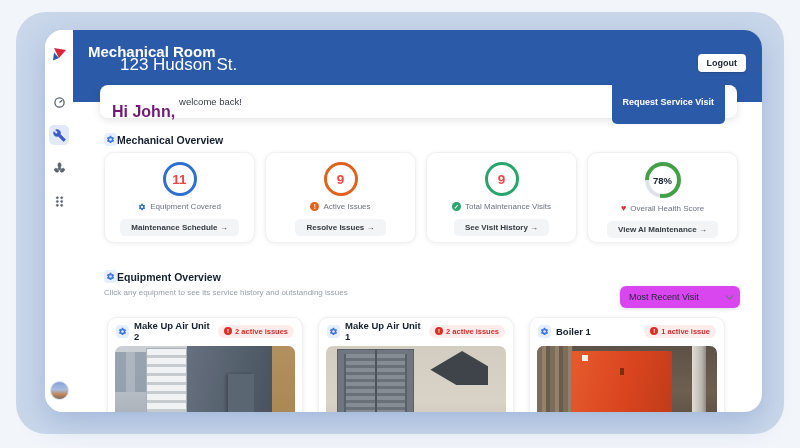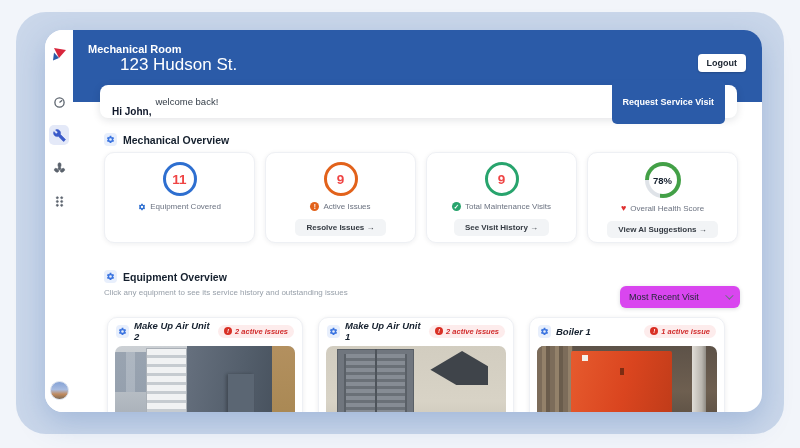--- a/index.html
+++ b/index.html
@@ -23,38 +23,38 @@
   .nav-btn svg { width:13px; height:13px; fill:#5b636d; stroke:#5b636d; }
   .nav-btn.active { background:#e4e9f8; }
   .nav-btn.active svg { fill:#3b5bc9; stroke:#3b5bc9; }
   .sidebar-spacer { flex:1; }
   .avatar { width:19px; height:19px; border-radius:50%; margin-bottom:12px; cursor:pointer;
             background:linear-gradient(180deg,#86a3d6 0%,#a9bce0 45%,#c08a5e 72%,#7d6a55 100%);
             border:1px solid #d7dfec; }
 
   
   .topbar { position:absolute; left:28px; right:0; top:0; height:72px; background:#2b5ba8; }
-  .room-label { position:absolute; left:15px; top:13px; color:#fff; font-size:11px; font-weight:bold; }
+  .room-label { position:absolute; left:15px; top:13px; color:#fff; font-size:15px; font-weight:bold; }
   .address { position:absolute; left:15px; top:25px; color:#fff; font-size:17px;margin-left:32px; }
   .logout-btn { position:absolute; right:16px; top:24px; background:#fff; color:#1b2430;
                 font-size:9px; font-weight:bold; padding:4px 9px; border-radius:4px;
                 border:none; cursor:pointer; box-shadow:0 1px 2px rgba(0,0,0,.2); }
 
   
   .greeting { position:absolute; left:55px; top:55px; width:637px; height:33px; background:#fff;
               border-radius:8px; box-shadow:0 2px 8px rgba(16,24,40,.12); z-index:4;
               display:flex; align-items:center; padding:0 12px; }
-  .greet-strong { font-size:10px; font-weight:bold; color:#0f172a;margin-top:20px; }
+  .greet-strong { font-size:16px; font-weight:bold; color:#701a75;margin-top:20px; }
   .greet-rest { font-size:9.5px; color:#333c47; margin-left:4px; }
   .greet-spacer { flex:1; }
   .cta-btn { background:#2b5ba8; color:#fff; font-size:9px; font-weight:bold; padding:17px 11px;
              border-radius:5px; border:none; cursor:pointer; }
 
   
-  .section-head { position:absolute; display:flex; align-items:center; gap:6px; }
+  .section-head { position:absolute; display:flex; align-items:center; }
   .gear-chip { width:13px; height:13px; border-radius:4px; background:#e8effc; display:flex;
                align-items:center; justify-content:center; }
   .gear-chip svg { width:9px; height:9px; fill:#3b74e0; }
   .section-title { font-size:10.5px; font-weight:bold; color:#15202e; }
   .section-sub { position:absolute; left:59px; top:258px; font-size:8px; color:#98a0aa; }
 
   
   .stats-row { position:absolute; left:59px; top:122px; width:634px; display:flex; gap:10px; }
   .stat-card { flex:1; height:91px; background:#fff; border:1px solid #eef0f4; border-radius:10px;
                box-shadow:0 1px 5px rgba(16,24,40,.07); display:flex; flex-direction:column;
@@ -83,21 +83,21 @@
                  cursor:pointer; font-family:inherit; }
 
   
   .sort-select { position:absolute; left:575px; top:256px; width:120px; height:22px; background:#d946ef;
                  border-radius:6px; box-shadow:0 1px 4px rgba(16,24,40,.15); display:flex;
                  align-items:center; padding:0 9px; cursor:pointer; }
   .sort-label { font-size:9px; color:#1f2733; flex:1; }
   .chev { width:6px; height:6px; border-right:1.4px solid #6b7280; border-bottom:1.4px solid #6b7280;
           transform:rotate(45deg) translateY(-2px); }
 
-  .equip-row { position:absolute; left:62px; top:287px; width:618px; display:flex; gap:15px;font-style:italic; }
+  .equip-row { position:absolute; left:62px; top:287px; width:618px; display:flex; gap:15px; }
   .equip-card { width:196px; height:130px; background:#fff; border:1px solid #eef0f4;
                 border-radius:10px; box-shadow:0 1px 5px rgba(16,24,40,.08); cursor:pointer; }
   .equip-head { height:26px; display:flex; align-items:center; gap:5px; padding:0 8px; }
   .equip-name { font-size:9.5px; font-weight:bold; color:#15202e; flex:1; }
   .badge { background:#fdecec; border-radius:8px; padding:2px 6px; display:flex; align-items:center;
            gap:3px; }
   .badge .dot-red { width:8px; height:8px; border-radius:50%; background:#d93025; color:#fff;
                     font-size:6px; font-weight:bold; display:flex; align-items:center;
                     justify-content:center; }
   .badge-text { font-size:7.5px; font-weight:bold; color:#d12c2c; }
@@ -211,20 +211,21 @@
 
   <div class="stats-row">
     <div class="stat-card">
       <div class="ring ring-border-blue">11</div>
       <div class="stat-label">
         <svg viewBox="0 0 24 24" class="gear-glyph-blue">
             <path d="M19.14,12.94a7,7,0,0,0,.06-.94,7,7,0,0,0-.06-.94l2-1.58a.5.5,0,0,0,.12-.64L19.34,5.52a.5.5,0,0,0-.61-.22l-2.39,1a7.3,7.3,0,0,0-1.62-.94l-.36-2.54A.5.5,0,0,0,13.87,2H10.13a.5.5,0,0,0-.49.42L9.28,5a7.3,7.3,0,0,0-1.62.94l-2.39-1a.5.5,0,0,0-.61.22L2.74,8.84a.5.5,0,0,0,.12.64l2,1.58a7,7,0,0,0-.06.94,7,7,0,0,0,.06.94l-2,1.58a.5.5,0,0,0-.12.64l1.92,3.32a.5.5,0,0,0,.61.22l2.39-1a7.3,7.3,0,0,0,1.62.94l.36,2.54a.5.5,0,0,0,.49.42h3.74a.5.5,0,0,0,.49-.42l.36-2.54a7.3,7.3,0,0,0,1.62-.94l2.39,1a.5.5,0,0,0,.61-.22l1.92-3.32a.5.5,0,0,0-.12-.64ZM12,15.5A3.5,3.5,0,1,1,15.5,12,3.5,3.5,0,0,1,12,15.5Z"></path>
           </svg>
         <span>Equipment Covered</span>
       </div>
+      <button class="stat-action">Maintenance Schedule →</button>
     </div>
 
     <div class="stat-card">
       <div class="ring ring-border-orange">9</div>
       <div class="stat-label">
         <span class="dot-icon dot-orange">!</span>
         <span>Active Issues</span>
       </div>
       <button class="stat-action">Resolve Issues →</button>
     </div>
@@ -239,21 +240,21 @@
     </div>
 
     <div class="stat-card">
       <div class="ring-conic" style="background: conic-gradient(from 270deg, rgb(67, 160, 71) 0deg, rgb(67, 160, 71) 78%, rgb(223, 227, 232) 0deg);">
         <div class="inner">78%</div>
       </div>
       <div class="stat-label">
         <span class="heart-glyph">♥</span>
         <span>Overall Health Score</span>
       </div>
-      <button class="stat-action">View AI Suggestions →</button>
+      <button class="stat-action">View AI Maintenance →</button>
     </div>
   </div>
 
   <div class="section-head" style="left:59px; top:240px;">
     <span class="gear-chip">
       <svg viewBox="0 0 24 24">
           <path d="M19.14,12.94a7,7,0,0,0,.06-.94,7,7,0,0,0-.06-.94l2-1.58a.5.5,0,0,0,.12-.64L19.34,5.52a.5.5,0,0,0-.61-.22l-2.39,1a7.3,7.3,0,0,0-1.62-.94l-.36-2.54A.5.5,0,0,0,13.87,2H10.13a.5.5,0,0,0-.49.42L9.28,5a7.3,7.3,0,0,0-1.62.94l-2.39-1a.5.5,0,0,0-.61.22L2.74,8.84a.5.5,0,0,0,.12.64l2,1.58a7,7,0,0,0-.06.94,7,7,0,0,0,.06.94l-2,1.58a.5.5,0,0,0-.12.64l1.92,3.32a.5.5,0,0,0,.61.22l2.39-1a7.3,7.3,0,0,0,1.62.94l.36,2.54a.5.5,0,0,0,.49.42h3.74a.5.5,0,0,0,.49-.42l.36-2.54a7.3,7.3,0,0,0,1.62-.94l2.39,1a.5.5,0,0,0,.61-.22l1.92-3.32a.5.5,0,0,0-.12-.64ZM12,15.5A3.5,3.5,0,1,1,15.5,12,3.5,3.5,0,0,1,12,15.5Z"></path>
         </svg>
     </span>
     <span class="section-title">Equipment Overview</span>

